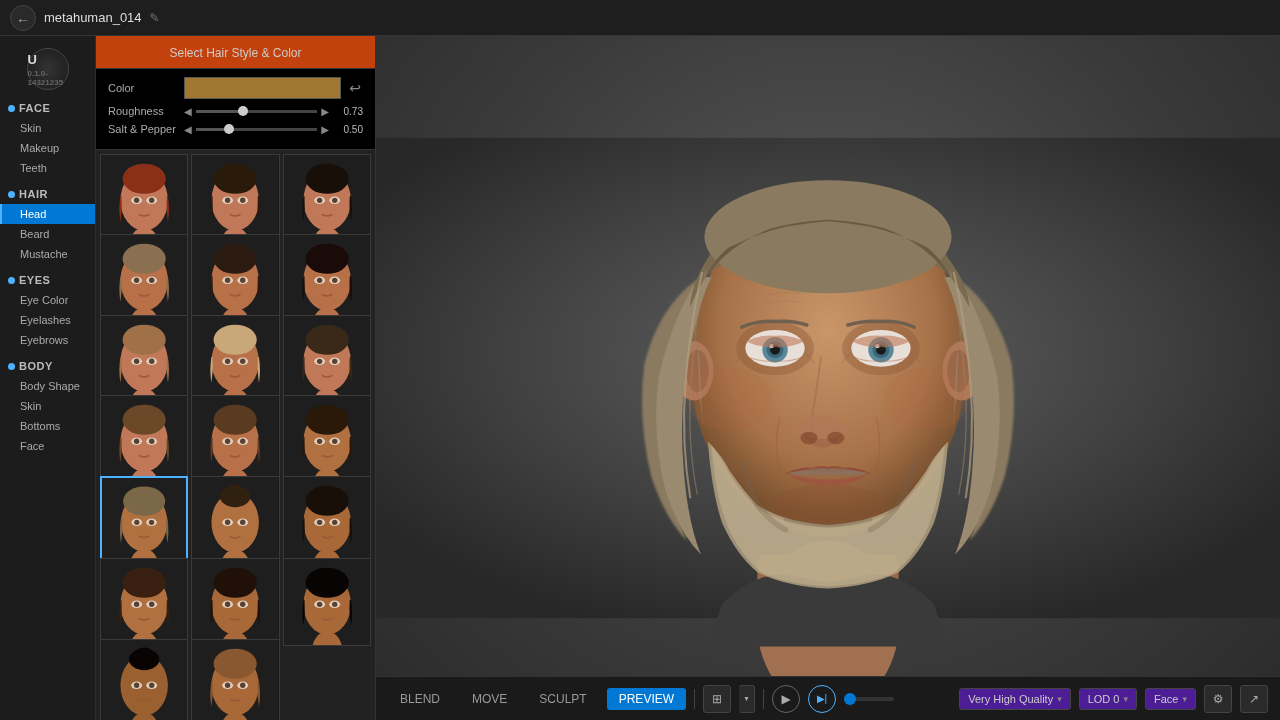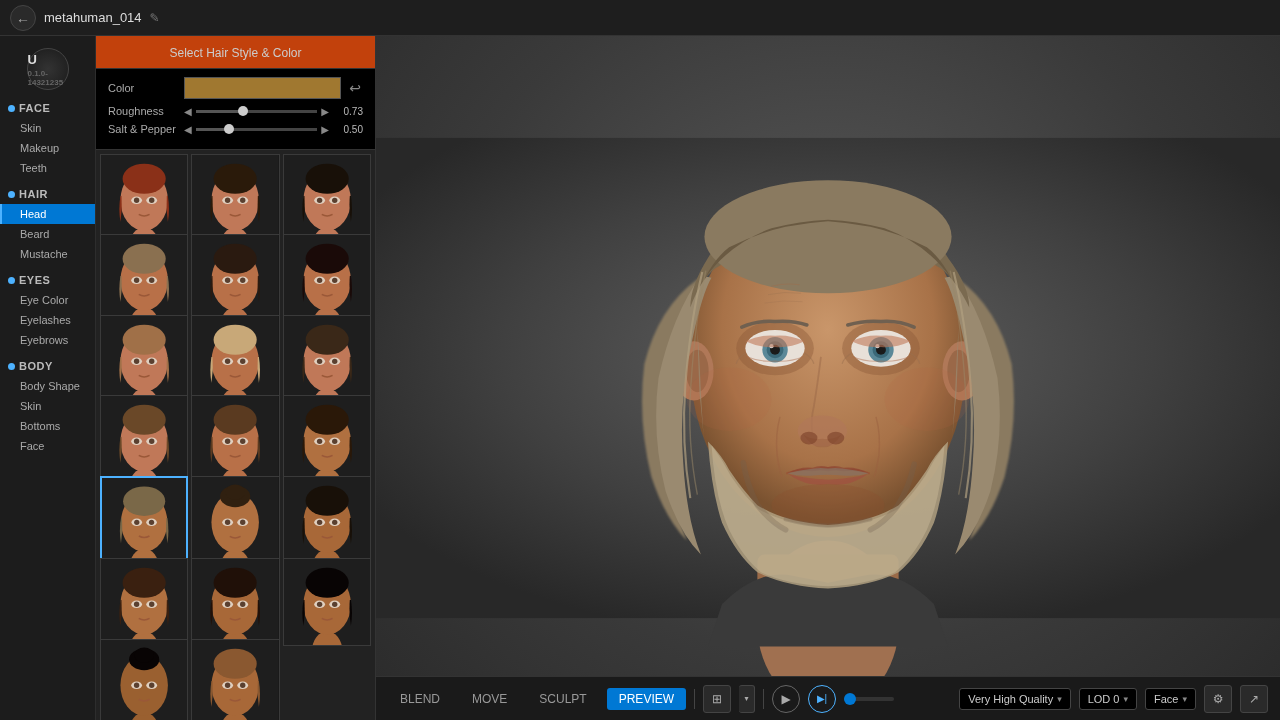--- a/index.html
+++ b/index.html
@@ -291,21 +291,21 @@
       width: 12px; height: 12px;
       border-radius: 50%;
       background: #0078d4;
       position: absolute;
       left: 0;
       top: -4px;
     }
     .toolbar-spacer { flex: 1; }
     .dropdown-btn {
       padding: 4px 8px;
-      background: #000000;
+      background: #4c1d95;
       border: 1px solid #444;
       border-radius: 3px;
       color: #ccc;
       font-size: 11px;
       cursor: pointer;
       display: flex;
       align-items: center;
       gap: 4px;
     }
     .dropdown-arrow { font-size: 9px; color: #888; }

